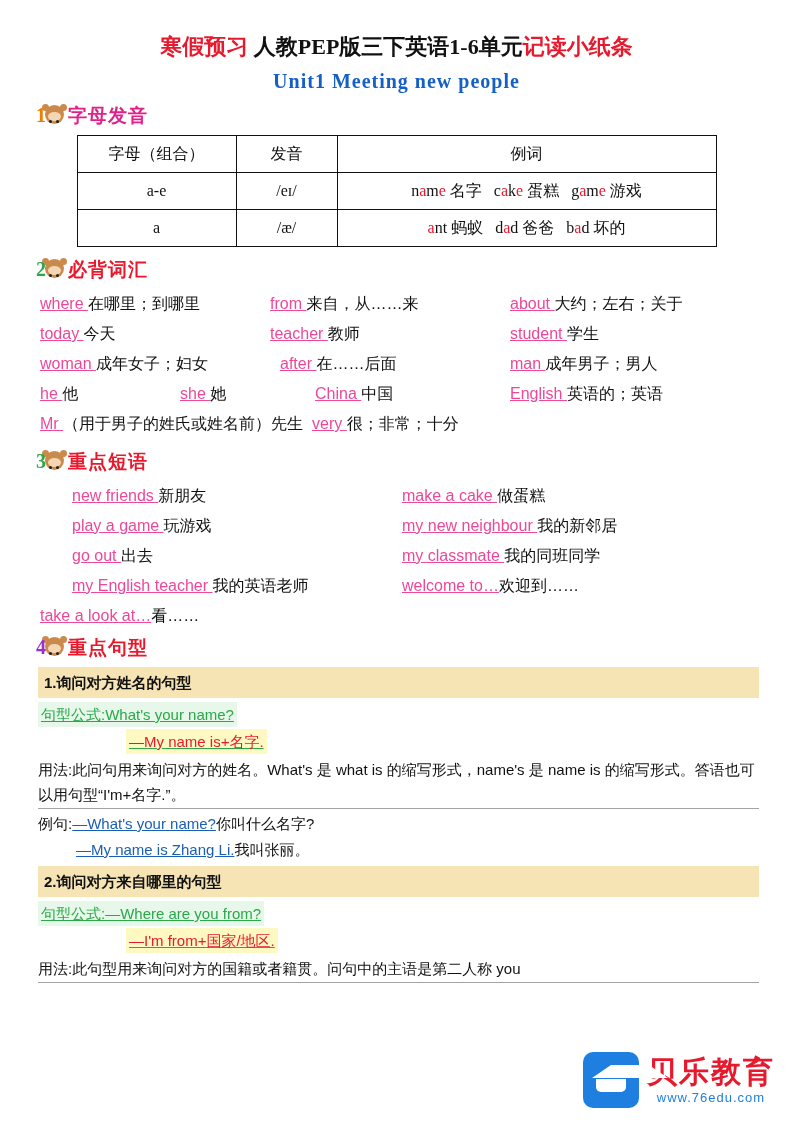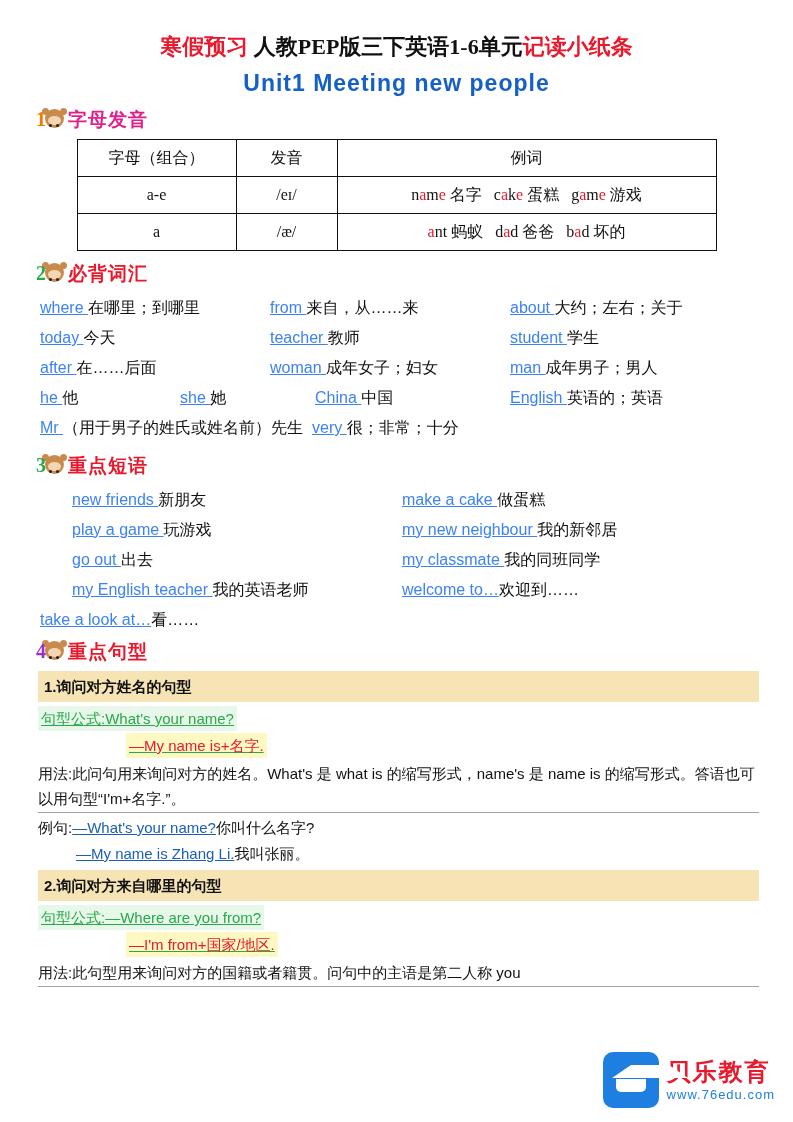--- a/index.html
+++ b/index.html
@@ -22,25 +22,26 @@
     font-family:"Liberation Serif", serif;
     letter-spacing:0px;
     margin:4px 0 8px 0;
     white-space:nowrap;
   }
   .main-title .seg-red{color:#e8192c;}
   .main-title .seg-dark{color:#111;}
 
   .unit-title{
     text-align:center;
-    font-size:23px;
+    font-size:20px;
     font-weight:bold;
     color:#1560c7;
     letter-spacing:1px;
     margin:2px 0 10px 0;
+    font-family:Liberation Serif, serif;
   }
 
   
   .sec-head{display:flex;align-items:flex-end;gap:4px;margin:10px 0 6px 4px;}
   .monkey{width:26px;height:26px;position:relative;flex:none;}
   .monkey .num{
     position:absolute;left:-2px;top:1px;font-size:20px;font-weight:bold;
     font-family:"Liberation Serif",serif;z-index:3;
   }
   .monkey .face{
@@ -86,21 +87,21 @@
   }
   table.letters .c1{width:150px;}
   table.letters .c2{width:92px;}
   .ex{font-size:16px;}
   .ex .r{color:#e8192c;}
   .hd{font-size:16px;}
 
   
   .words{margin:4px 0 0 6px;font-size:16px;line-height:30px;}
   .wrow{display:flex;}
-  .u{color:#3b82f6;text-decoration:underline;}
+  .u{color:#ec4899;text-decoration:underline;}
   .cn{color:#111;}
   .w-col{display:inline-block;}
 
   
   .phr{margin:2px 0 0 38px;font-size:16px;line-height:30px;}
   .phr .prow{display:flex;}
   .phr .p1{width:330px;}
 
   
   .sent{margin:4px 0 0 4px;font-size:15px;line-height:23px;}
@@ -145,21 +146,21 @@
   }
   .logo .mark .cap{
     position:absolute;left:9px;top:13px;width:38px;height:0;
     border-left:19px solid transparent;border-right:19px solid transparent;
     border-bottom:13px solid #fff;
   }
   .logo .mark .base{
     position:absolute;left:13px;top:27px;width:30px;height:13px;background:#fff;border-radius:0 0 5px 5px;
   }
   .logo .txt{display:flex;flex-direction:column;line-height:1;}
-  .logo .name{font-size:24px;font-weight:bold;color:#e8192c;font-family:"Liberation Serif",serif;letter-spacing:2px;}
+  .logo .name{font-size:30px;font-weight:bold;color:#e8192c;font-family:"Liberation Serif",serif;letter-spacing:2px;}
   .logo .site{font-size:13px;color:#1f7fe0;letter-spacing:1px;margin-top:4px;text-align:center;}
 </style>
 </head>
 <body>
 
 <div class="page">
 
   <div class="main-title">
     <span class="seg-red">寒假预习</span>
     <span class="seg-dark">人教PEP版三下英语1-6单元</span><span class="seg-red">记读小纸条</span>
@@ -216,22 +217,22 @@
       <span class="w-col" style="width:230px;"><span class="u">where </span><span class="cn">在哪里；到哪里</span></span>
       <span class="w-col" style="width:240px;"><span class="u">from </span><span class="cn">来自，从……来</span></span>
       <span class="w-col"><span class="u">about </span><span class="cn">大约；左右；关于</span></span>
     </div>
     <div class="wrow">
       <span class="w-col" style="width:230px;"><span class="u">today </span><span class="cn">今天</span></span>
       <span class="w-col" style="width:240px;"><span class="u">teacher </span><span class="cn">教师</span></span>
       <span class="w-col"><span class="u">student </span><span class="cn">学生</span></span>
     </div>
     <div class="wrow">
+      <span class="w-col" style="width:240px;"><span class="u">woman </span><span class="cn">成年女子；妇女</span></span>
       <span class="w-col" style="width:230px;"><span class="u">after </span><span class="cn">在……后面</span></span>
-      <span class="w-col" style="width:240px;"><span class="u">woman </span><span class="cn">成年女子；妇女</span></span>
       <span class="w-col"><span class="u">man </span><span class="cn">成年男子；男人</span></span>
     </div>
     <div class="wrow">
       <span class="w-col" style="width:140px;"><span class="u">he </span><span class="cn">他</span></span>
       <span class="w-col" style="width:135px;"><span class="u">she </span><span class="cn">她</span></span>
       <span class="w-col" style="width:195px;"><span class="u">China </span><span class="cn">中国</span></span>
       <span class="w-col"><span class="u">English </span><span class="cn">英语的；英语</span></span>
     </div>
     <div class="wrow">
       <span class="w-col"><span class="u">Mr </span><span class="cn">（用于男子的姓氏或姓名前）先生</span>&nbsp;&nbsp;<span class="u">very </span><span class="cn">很；非常；十分</span></span>

